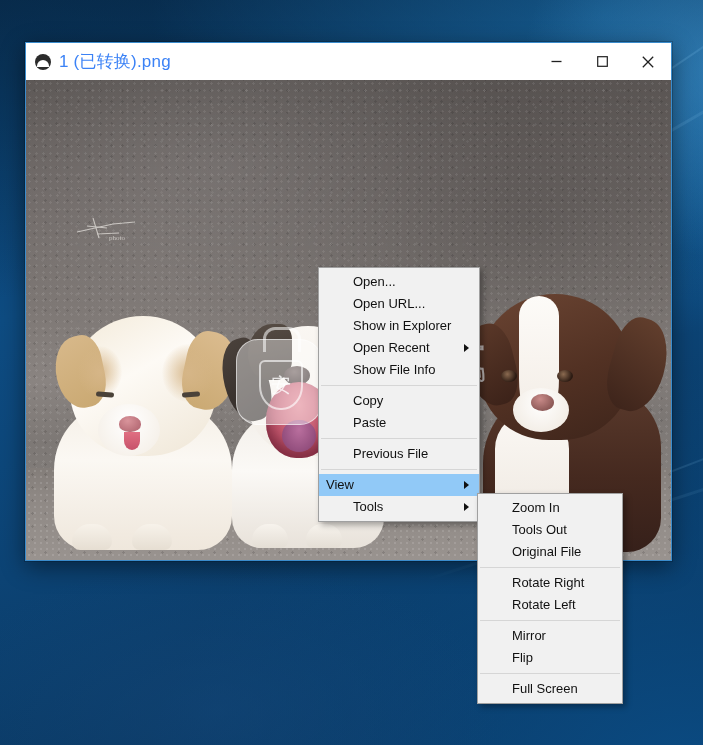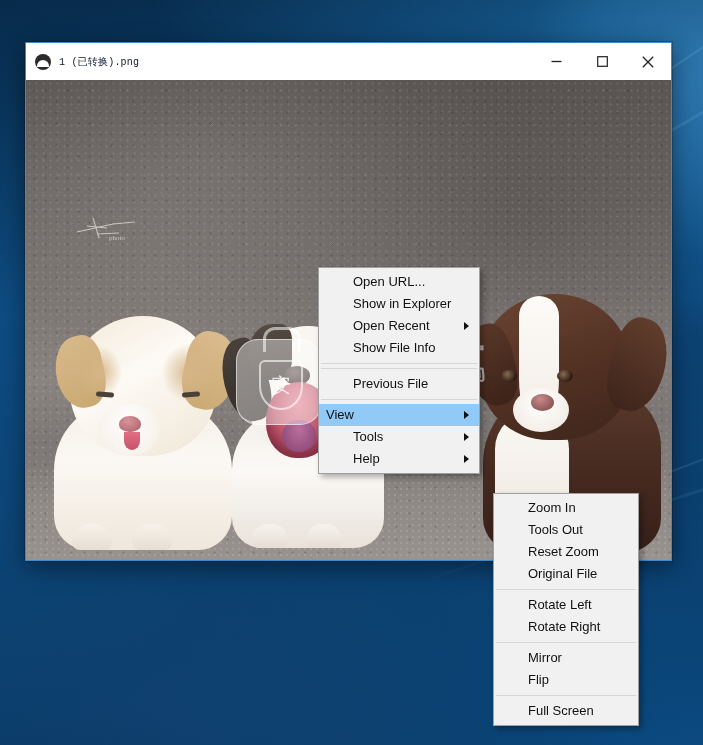--- a/index.html
+++ b/index.html
@@ -68,23 +68,22 @@
     flex: none;
   }
   #title-icon::after {
     content:"";
     position:absolute; left: 2px; bottom: 3px;
     width: 12px; height: 7px;
     background: #ffffff;
     border-radius: 7px 7px 0 0 / 7px 7px 0 0;
   }
   #title-text {
-    font-size: 10px; color: #0f172a; letter-spacing: .2px;
+    font-size: 17px; color: #3b82f6; letter-spacing: .2px;
     white-space: nowrap;
-    font-family: Liberation Mono, monospace;
   }
   #winctls { margin-left: auto; display: flex; height: 37px; }
   .winbtn {
     width: 46px; height: 37px;
     display: flex; align-items: center; justify-content: center;
     color: #202020;
   }
   .winbtn svg { display:block; }
 
   
@@ -369,21 +368,21 @@
     position: absolute;
     background: #f1f1f1;
     border: 1px solid #a0a0a0;
     box-shadow: 3px 3px 6px rgba(0,0,0,.32);
     padding: 3px 0;
     z-index: 60;
     font-size: 13px;
     color: #111;
   }
   #menu-main { left: 318px; top: 267px; width: 160px; }
-  #menu-view { left: 493px; top: 493px; width: 144px; }
+  #menu-view { left: 477px; top: 493px; width: 144px; }
   .mi {
     height: 22px;
     display: flex; align-items: center;
     padding: 0 10px 0 34px;
     white-space: nowrap;
     position: relative;
     line-height: 22px;
   }
   .mi.selected { background: #91c9f7; padding-left: 7px; }
   .mi .arrow {
@@ -502,72 +501,74 @@
 <div id="watermark">
   <div id="wm-bag">
     <div id="wm-shield">安</div>
   </div>
   <div id="wm-cn">安下载</div>
   <div id="wm-url">anxz.com</div>
 </div>
 
 <div class="menu" id="menu-main">
     <div class="mi">
+      <span>Open...</span>
+    </div>
+    <div class="mi">
       <span>Open URL...</span>
     </div>
     <div class="mi">
       <span>Show in Explorer</span>
     </div>
     <div class="mi">
       <span>Open Recent</span>
       <span class="arrow"></span>
     </div>
     <div class="mi">
       <span>Show File Info</span>
     </div>
     <div class="sep"></div>
+    <div class="mi">
+      <span>Copy</span>
+    </div>
+    <div class="mi">
+      <span>Paste</span>
+    </div>
     <div class="sep"></div>
     <div class="mi">
       <span>Previous File</span>
     </div>
     <div class="sep"></div>
     <div class="mi selected">
       <span>View</span>
       <span class="arrow"></span>
     </div>
     <div class="mi">
       <span>Tools</span>
       <span class="arrow"></span>
     </div>
-    <div class="mi">
-      <span>Help</span>
-      <span class="arrow"></span>
-    </div>
   </div>
 
 <div class="menu" id="menu-view">
     <div class="mi">
       <span>Zoom In</span>
     </div>
     <div class="mi">
       <span>Tools Out</span>
     </div>
     <div class="mi">
-      <span>Reset Zoom</span>
-    </div>
-    <div class="mi">
       <span>Original File</span>
     </div>
     <div class="sep"></div>
     <div class="mi">
+      <span>Rotate Right</span>
+    </div>
+    <div class="mi">
       <span>Rotate Left</span>
     </div>
-    <div class="mi">
-      <span>Rotate Right</span>
-    </div>
     <div class="sep"></div>
     <div class="mi">
       <span>Mirror</span>
     </div>
     <div class="mi">
       <span>Flip</span>
     </div>
     <div class="sep"></div>
     <div class="mi">
       <span>Full Screen</span>

